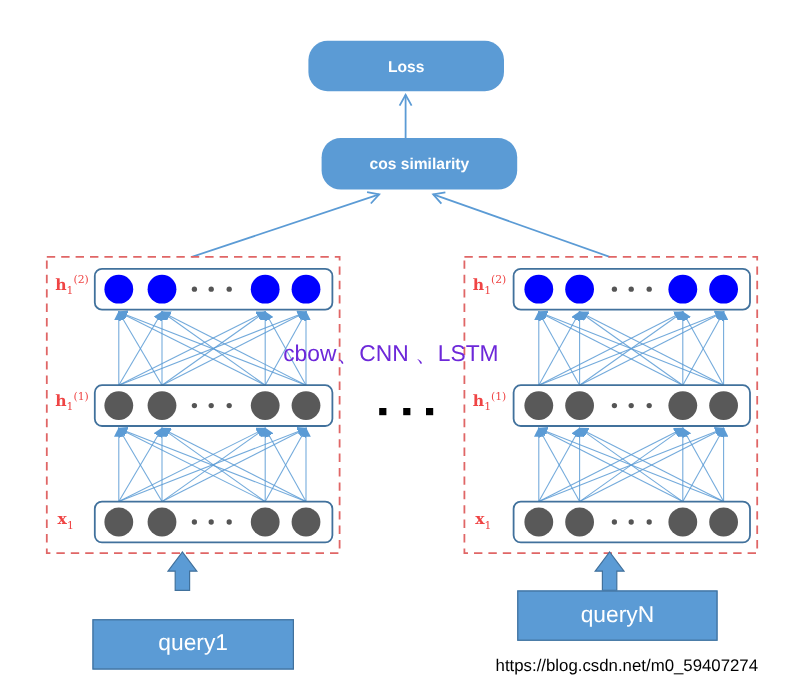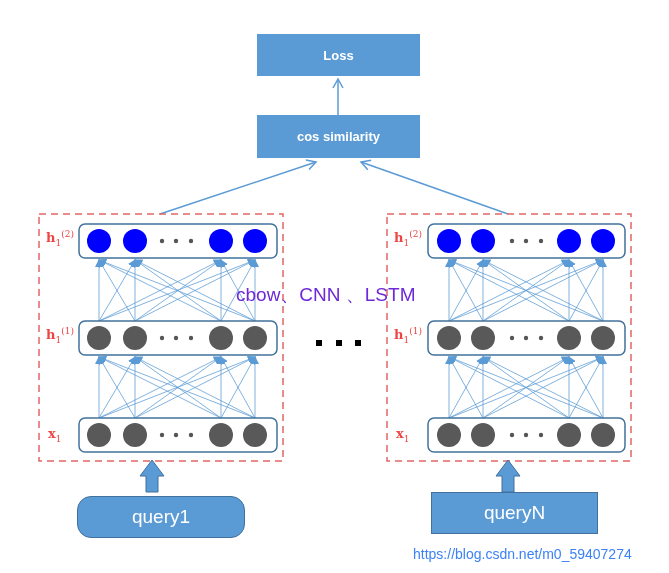--- a/index.html
+++ b/index.html
@@ -1,24 +1,24 @@
 <!DOCTYPE html>
 <html><head>
 <meta charset="utf-8">
 <style>
   html, body { margin: 0; padding: 0; background: #ffffff; }
   body { width: 669px; height: 573px; position: relative; overflow: hidden; font-family: "Liberation Sans", sans-serif; }
   #diagram { position: absolute; left: 0; top: 0; }
   .node-box { position: absolute; background: #5b9bd5; color: #ffffff; display: flex; align-items: center; justify-content: center; font-family: "Liberation Sans", sans-serif; }
-  .rounded { border-radius: 0; font-weight: bold; font-size: 13px; }
+  .rounded { border-radius: 16px; font-weight: bold; font-size: 13px; }
   .query { border: 1px solid #41719c; font-size: 19px; }
   .layer-label { position: absolute; font-family: "DejaVu Serif", serif; font-weight: bold; font-size: 13px; color: #ef4444; }
   .layer-label sub, .layer-label sup { font-size: 9px; font-weight: normal; }
   .model-note { position: absolute; color: #6d28d9; font-size: 19px; font-family: "Liberation Sans", sans-serif; white-space: nowrap; }
-  .watermark { position: absolute; color: #3b82f6; font-size: 14px; font-family: "Liberation Sans", sans-serif; }
+  .watermark { position: absolute; color: #000000; font-size: 14px; font-family: "Liberation Sans", sans-serif; }
 </style>
 </head>
 <body>
 
 <svg id="diagram" width="669" height="573" viewBox="0 0 669 573">
   <defs>
     <marker id="arrowOpen" markerWidth="12" markerHeight="12" refX="10" refY="6" orient="auto" markerUnits="userSpaceOnUse">
       <path d="M1,1 L10,6 L1,11" fill="none" stroke="#5b9bd5" stroke-width="1.5"></path>
     </marker>
     <marker id="arrowFill" markerWidth="8" markerHeight="8" refX="7" refY="4" orient="auto" markerUnits="userSpaceOnUse">
@@ -149,21 +149,21 @@
       <path d="M502,492 L502,476 L496,476 L508,460 L520,476 L514,476 L514,492 Z" fill="#5b9bd5" stroke="#41719c" stroke-width="1"></path>
       <rect x="316" y="340" width="6" height="6" fill="#000000"></rect>
       <rect x="336" y="340" width="6" height="6" fill="#000000"></rect>
       <rect x="355" y="340" width="6" height="6" fill="#000000"></rect>
     </g>
 </svg>
 
 <div class="node-box rounded" style="left:257px;top:34px;width:163px;height:42px;">
   <span>Loss</span>
 </div>
-<div class="node-box rounded" style="left:257px;top:115px;width:163px;height:43px;">
+<div class="node-box rounded" style="left:268px;top:115px;width:163px;height:43px;">
   <span>cos similarity</span>
 </div>
 
 <div class="layer-label" style="left:46px;top:229px;">
   <span>h</span><sub>1</sub><sup>(2)</sup>
 </div>
 <div class="layer-label" style="left:46px;top:326px;">
   <span>h</span><sub>1</sub><sup>(1)</sup>
 </div>
 <div class="layer-label" style="left:48px;top:426px;">
@@ -175,20 +175,20 @@
 </div>
 <div class="layer-label" style="left:394px;top:326px;">
   <span>h</span><sub>1</sub><sup>(1)</sup>
 </div>
 <div class="layer-label" style="left:396px;top:426px;">
   <span>x</span><sub>1</sub>
 </div>
 
 <div class="model-note" style="left:236px;top:282px;">cbow、CNN 、LSTM</div>
 
-<div class="node-box query" style="left:77px;top:496px;width:166px;height:40px;border-radius:14px;">
+<div class="node-box query" style="left:77px;top:516px;width:166px;height:40px;">
   <span>query1</span>
 </div>
 <div class="node-box query" style="left:431px;top:492px;width:165px;height:40px;">
   <span>queryN</span>
 </div>
 
 <div class="watermark" style="left:413px;top:546px;">https://blog.csdn.net/m0_59407274</div>
 
 </body></html>

